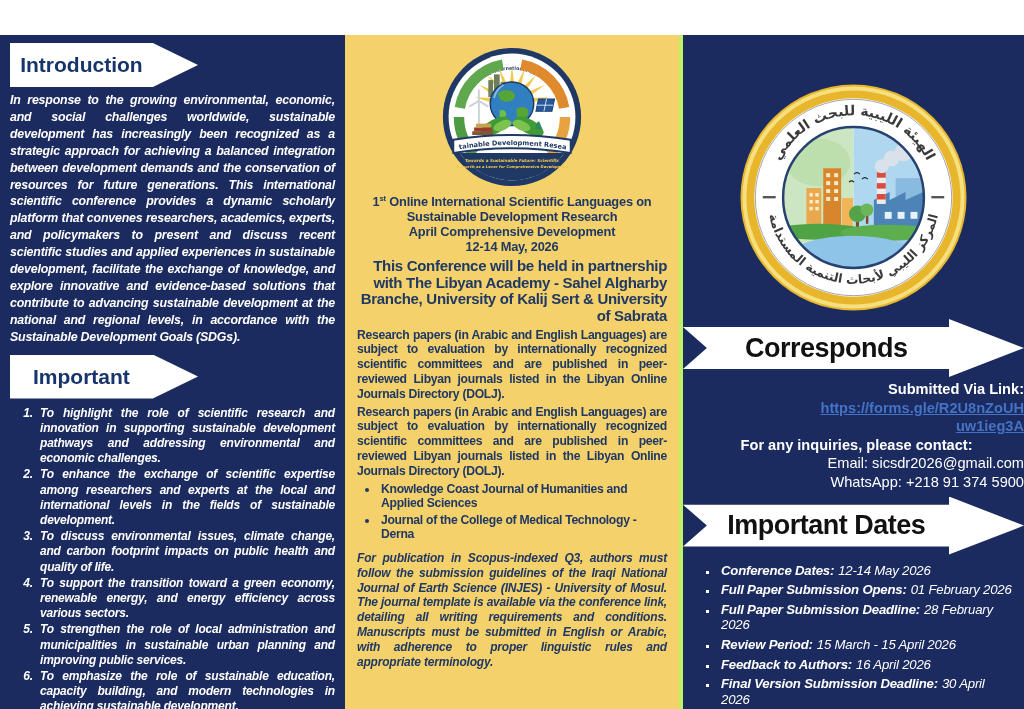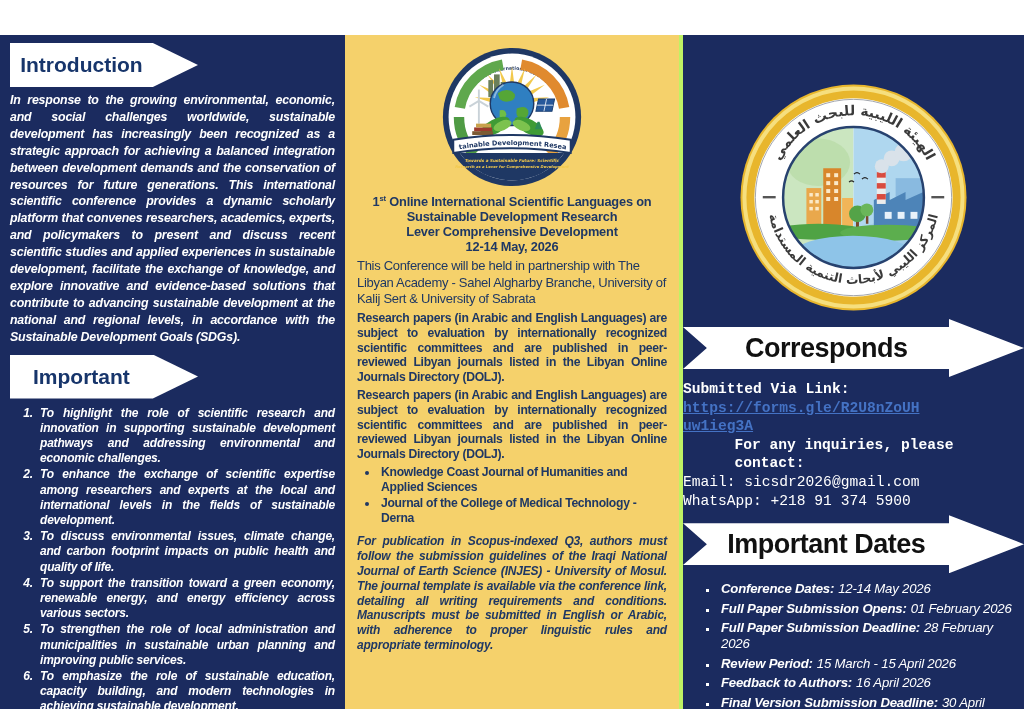--- a/index.html
+++ b/index.html
@@ -23,38 +23,38 @@
      font-weight:600;font-size:12px;line-height:15.2px;text-align:justify;letter-spacing:-0.2px;}
   ol.objectives li{margin:0 0 1px 0;padding-left:4px;}
 
   
   .org-title{color:#141414;font-weight:bold;font-size:14.6px;line-height:16.6px;
      text-align:center;letter-spacing:-0.2px;}
   .mid-logo{display:block;margin:3px auto 0 auto;width:142px;height:142px;}
   .conf-block{margin-top:3px;color:#1F3864;font-weight:bold;font-size:12.8px;
      line-height:15px;text-align:center;letter-spacing:-0.2px;}
   sup{font-size:60%;vertical-align:super;}
-  .partnership{margin-top:4px;color:#1F3864;font-weight:normal;font-size:13px;
-     line-height:16.6px;text-align:left;letter-spacing:-0.3px;}
+  .partnership{margin-top:4px;color:#1F3864;font-weight:bold;font-size:15px;
+     line-height:16.6px;text-align:right;letter-spacing:-0.3px;}
   .review-note{margin-top:3px;color:#1F3864;font-weight:bold;font-size:12.2px;
      line-height:14.8px;text-align:justify;letter-spacing:-0.3px;}
   ul.journals{margin:3px 0 0 0;padding-left:22px;color:#1F3864;font-weight:bold;
      font-size:12.2px;line-height:14.6px;letter-spacing:-0.3px;}
   ul.journals li{margin:0 0 2px 0;padding-left:2px;}
   .pub-note{margin-top:9px;color:#1F3864;font-weight:bold;font-style:italic;
      font-size:12px;line-height:14.8px;text-align:justify;letter-spacing:-0.2px;}
 
   
   .right-logo{display:block;margin:46px auto 0 auto;width:233px;height:233px;}
   .arrow-head-right{position:relative;width:341px;height:58px;background:#fff;margin-top:5px;
      clip-path:polygon(0 14%,78% 14%,78% 0,100% 50%,78% 100%,78% 86%,0 86%,7% 50%);
      display:flex;align-items:center;}
   .arrow-head-right span{display:block;width:84%;text-align:center;color:#111;
      font-weight:bold;font-size:27px;letter-spacing:-0.5px;}
-  .contact{margin-top:3px;text-align:left;color:#fff;font-size:14.6px;line-height:18.6px;font-family:Liberation Mono, monospace;}
+  .contact{margin-top:3px;text-align:right;color:#fff;font-size:14.6px;line-height:18.6px;}
   .contact .bold{font-weight:bold;}
   .contact .wrap-narrow{max-width:238px;margin:0 auto;}
   .link-line{display:block;color:#4472C4;font-weight:bold;text-decoration:underline;
      font-size:14.6px;line-height:18.6px;cursor:pointer;}
   ul.dates{margin:8px 0 0 0;padding:0 8px 0 36px;color:#fff;list-style-type:square;
      font-style:italic;font-size:13.2px;line-height:15.6px;letter-spacing:-0.2px;}
   ul.dates li{margin:0 0 4px 0;padding-left:2px;}
   ul.dates .d-label{font-weight:bold;margin-right:4px;}
   ul.dates li::marker{color:#fff;font-size:11px;}
   ol.objectives li::marker{color:#fff;font-style:italic;font-weight:600;}
@@ -165,21 +165,21 @@
       <text font-size="7" fill="#1F3864" font-weight="bold" font-family="DejaVu Sans, sans-serif">
         <textPath href="#midBannerPath" startOffset="50%" text-anchor="middle">Sustainable Development Research</textPath>
       </text>
       <text x="75" y="123" font-size="4.4" fill="#F2C94C" font-weight="bold" font-style="italic" text-anchor="middle" font-family="DejaVu Sans, sans-serif">Towards a Sustainable Future: Scientific</text>
       <text x="75" y="129" font-size="4" fill="#F2C94C" font-weight="bold" font-style="italic" text-anchor="middle" font-family="DejaVu Sans, sans-serif">Research as a Lever for Comprehensive Development</text>
     </svg>
 
     <div class="conf-block">
       <div><span>1</span><sup>st</sup><span> Online International Scientific Languages on</span></div>
       <div>Sustainable Development Research</div>
-      <div>Lever Comprehensive Development</div>
+      <div>April Comprehensive Development</div>
       <div>12-14 May, 2026</div>
     </div>
 
     <div class="partnership">This Conference will be held in partnership with The Libyan Academy - Sahel Algharby Branche, University of Kalij Sert &amp; University of Sabrata</div>
     <div class="review-note">Research papers (in Arabic and English Languages) are subject to evaluation by internationally recognized scientific committees and are published in peer-reviewed Libyan journals listed in the Libyan Online Journals Directory (DOLJ).</div>
     <div class="review-note">Research papers (in Arabic and English Languages) are subject to evaluation by internationally recognized scientific committees and are published in peer-reviewed Libyan journals listed in the Libyan Online Journals Directory (DOLJ).</div>
 
     <ul class="journals">
       <li>Knowledge Coast Journal of Humanities and Applied Sciences</li>
       <li>Journal of the College of Medical Technology - Derna</li>

